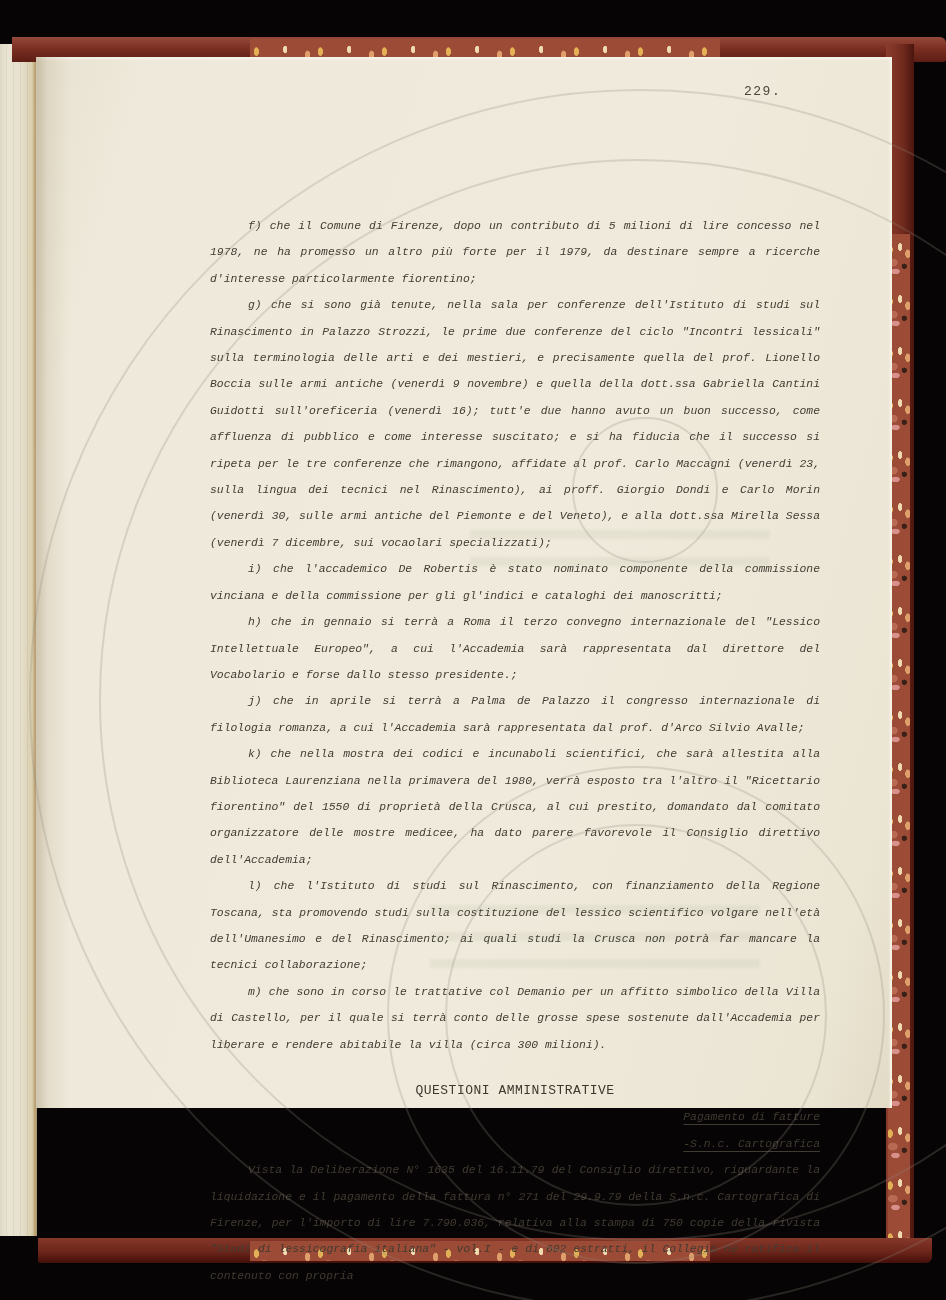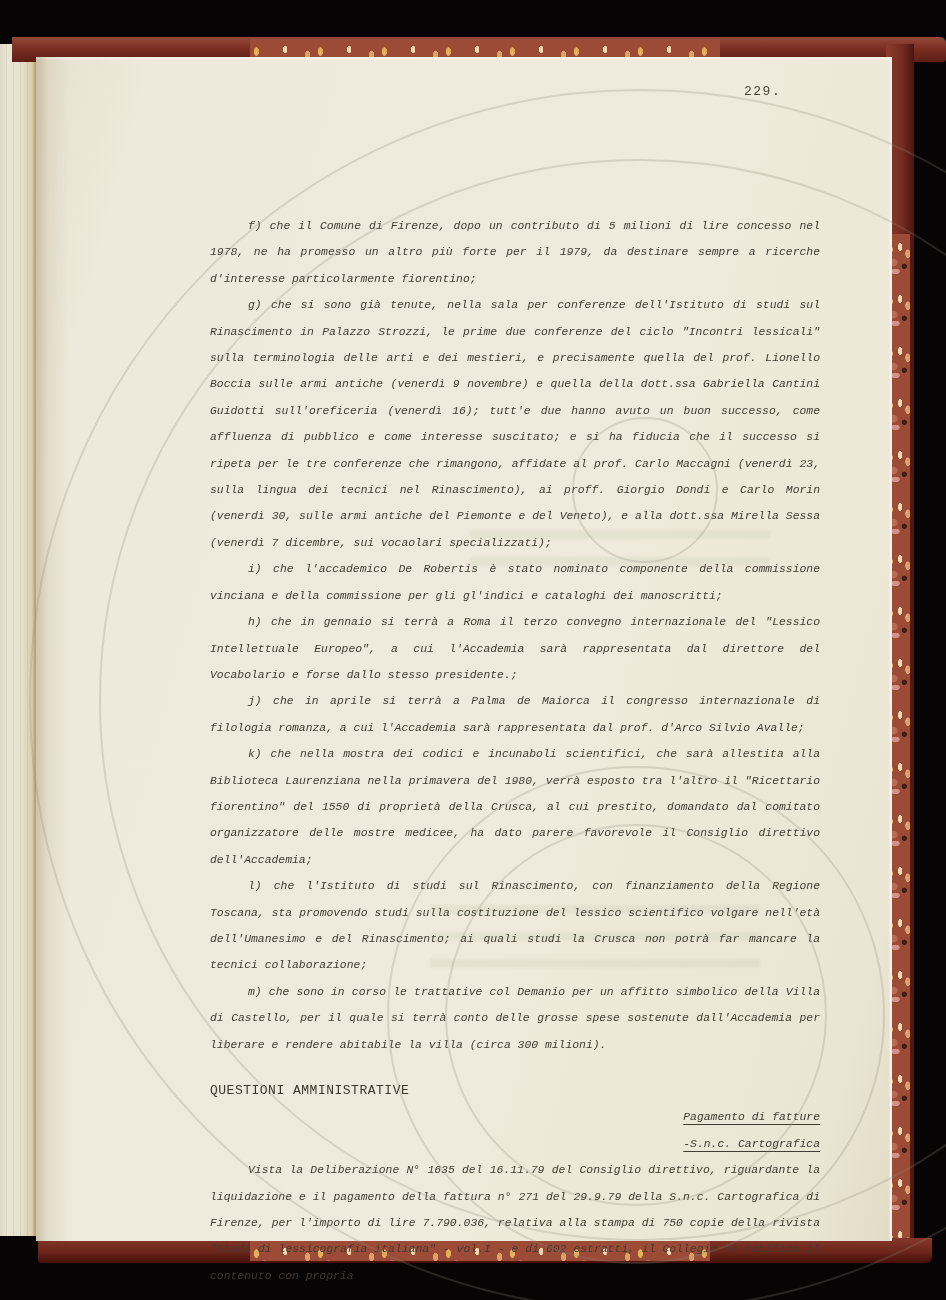--- a/index.html
+++ b/index.html
@@ -36,21 +36,21 @@
       radial-gradient(6px 10px at 90% 38%,#df9f6a 0 40%,transparent 46%),
       radial-gradient(10px 8px at 22% 55%,#b86a52 0 45%,transparent 52%),
       #9c4b37;
     background-repeat:repeat;background-size:64px 42px;
   }
   .marble.seg-top{left:238px;top:2px;width:470px;height:21px;}
   .marble.seg-bottom{left:212px;top:3px;width:460px;height:20px;}
   .marble.seg-right{left:2px;top:190px;width:22px;height:1010px;background-size:22px 52px;}
   
   .page{
-    position:absolute;left:36px;top:57px;width:854px;height:1184px;
+    position:absolute;left:36px;top:57px;width:854px;height:1051px;
     background:linear-gradient(105deg,#e7e1d0 0,#eee9da 10%,#efeadb 60%,#ebe5d4 92%,#e2dbc6 100%);
     box-shadow:inset 0 2px 3px rgba(255,255,255,.5), 2px 0 0 #f6f2e3;
   }
   .page .gutter-shade{
     position:absolute;left:0;top:0;width:34px;height:100%;
     background:linear-gradient(90deg,rgba(130,105,60,.30) 0,rgba(130,105,60,.10) 35%,transparent 100%);
   }
   .page-number{
     position:absolute;left:708px;top:27px;
     font-size:13px;letter-spacing:1.5px;color:#4a443a;
@@ -58,21 +58,21 @@
   
   .text-block{
     position:absolute;left:174px;top:156px;width:610px;
     font-size:11.4px;line-height:26.4px;color:#413b32;
     text-align:justify;
   }
   .text-block p{margin:0;font-style:italic;}
   .para{text-indent:38px;}
   .heading{
     margin:20px 0 0 0;font-size:13px;font-weight:normal;color:#3d372e;
-    letter-spacing:.5px;text-align:left;
+    letter-spacing:.5px;text-align:center;
   }
   .subhead{margin:0;text-align:right;}
   .item-head{margin:18px 0 0 0;text-align:right;}
   .u{text-decoration:underline;text-underline-offset:4px;text-decoration-thickness:1px;}
   
   .watermark{position:absolute;left:0;top:0;z-index:6;pointer-events:none;}
   
   .ghost{
     position:absolute;z-index:5;pointer-events:none;opacity:.06;filter:blur(1px);
     background:repeating-linear-gradient(180deg,#5a6a52 0 9px,transparent 9px 27px);
@@ -100,21 +100,21 @@
   <div class="page">
     <div class="gutter-shade"></div>
 
     <div class="page-number">229.</div>
 
     <div class="text-block">
       <p class="para">f) che il Comune di Firenze, dopo un contributo di 5 milioni di lire concesso nel 1978, ne ha promesso un altro più forte per il 1979, da destinare sempre a ricerche d'interesse particolarmente fiorentino;</p>
       <p class="para">g) che si sono già tenute, nella sala per conferenze dell'Istituto di studi sul Rinascimento in Palazzo Strozzi, le prime due conferenze del ciclo "Incontri lessicali" sulla terminologia delle arti e dei mestieri, e precisamente quella del prof. Lionello Boccia sulle armi antiche (venerdì 9 novembre) e quella della dott.ssa Gabriella Cantini Guidotti sull'oreficeria (venerdì 16); tutt'e due hanno avuto un buon successo, come affluenza di pubblico e come interesse suscitato; e si ha fiducia che il successo si ripeta per le tre conferenze che rimangono, affidate al prof. Carlo Maccagni (venerdì 23, sulla lingua dei tecnici nel Rinascimento), ai proff. Giorgio Dondi e Carlo Morin (venerdì 30, sulle armi antiche del Piemonte e del Veneto), e alla dott.ssa Mirella Sessa (venerdì 7 dicembre, sui vocaolari specializzati);</p>
       <p class="para">i) che l'accademico De Robertis è stato nominato componente della commissione vinciana e della commissione per gli gl'indici e cataloghi dei manoscritti;</p>
       <p class="para">h) che in gennaio si terrà a Roma il terzo convegno internazionale del "Lessico Intellettuale Europeo", a cui l'Accademia sarà rappresentata dal direttore del Vocabolario e forse dallo stesso presidente.;</p>
-      <p class="para">j) che in aprile si terrà a Palma de Maiorca il congresso internazionale di filologia romanza, a cui l'Accademia sarà rappresentata dal prof. d'Arco Silvio Avalle;</p>
+      <p class="para">j) che in aprile si terrà a Palma de Palazzo il congresso internazionale di filologia romanza, a cui l'Accademia sarà rappresentata dal prof. d'Arco Silvio Avalle;</p>
       <p class="para">k) che nella mostra dei codici e incunaboli scientifici, che sarà allestita alla Biblioteca Laurenziana nella primavera del 1980, verrà esposto tra l'altro il "Ricettario fiorentino" del 1550 di proprietà della Crusca, al cui prestito, domandato dal comitato organizzatore delle mostre medicee, ha dato parere favorevole il Consiglio direttivo dell'Accademia;</p>
       <p class="para">l) che l'Istituto di studi sul Rinascimento, con finanziamento della Regione Toscana, sta promovendo studi sulla costituzione del lessico scientifico volgare nell'età dell'Umanesimo e del Rinascimento; ai quali studi la Crusca non potrà far mancare la tecnici collaborazione;</p>
       <p class="para">m) che sono in corso le trattative col Demanio per un affitto simbolico della Villa di Castello, per il quale si terrà conto delle grosse spese sostenute dall'Accademia per liberare e rendere abitabile la villa (circa 300 milioni).</p>
 
       <h2 class="heading">QUESTIONI AMMINISTRATIVE</h2>
       <p class="subhead"><span class="u">Pagamento di fatture</span></p>
       <p class="item-head"><span class="u">-S.n.c. Cartografica</span></p>
       <p class="para">Vista la Deliberazione N° 1635 del 16.11.79 del Consiglio direttivo, riguardante la liquidazione e il pagamento della fattura n° 271 del 29.9.79 della S.n.c. Cartografica di Firenze, per l'importo di lire 7.790.036, relativa alla stampa di 750 copie della rivista "Studi di lessicografia italiana" - vol.I - e di 602 estratti, il Collegio ne ratifica il contenuto con propria</p>
     </div>
   </div>

